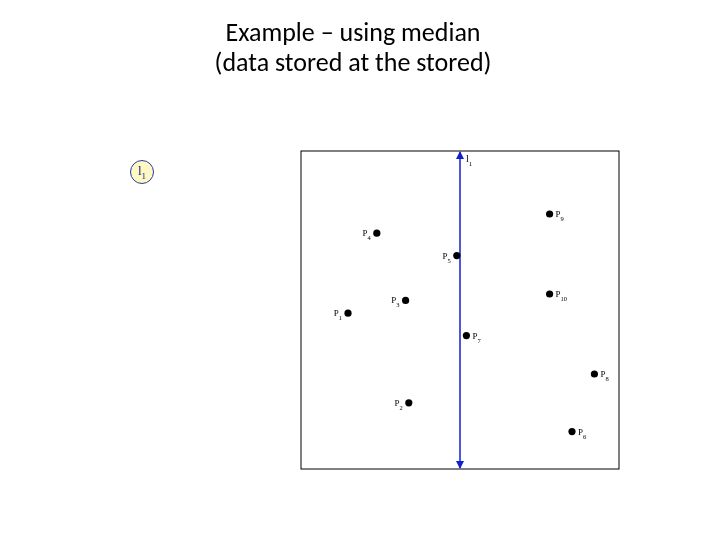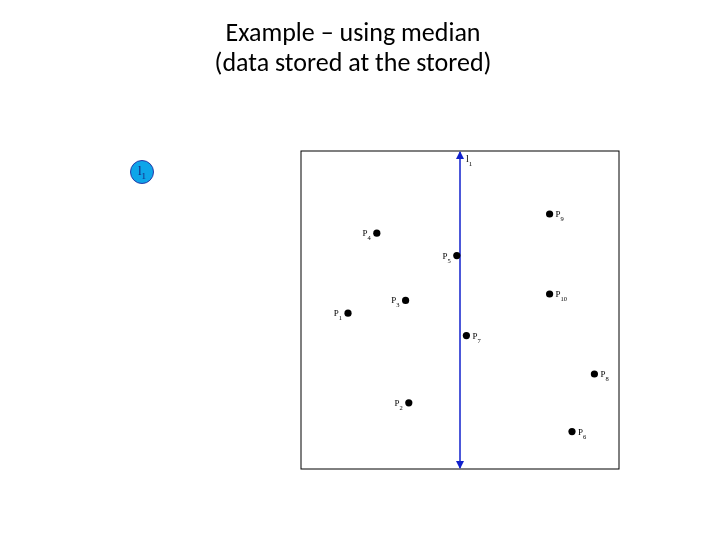--- a/index.html
+++ b/index.html
@@ -28,21 +28,21 @@
   .tree-area {
     position: absolute;
     left: 130px;
     top: 160px;
   }
   .tree-node {
     width: 22px;
     height: 22px;
     border: 1px solid #2a3aa8;
     border-radius: 50%;
-    background: #0ea5e9;
+    background: #fef9c3;
     display: flex;
     align-items: center;
     justify-content: center;
     position: relative;
   }
   .tree-node .lbl {
     font-family: "Times New Roman", serif;
     font-size: 13px;
     color: #1a237e;
     line-height: 1;

